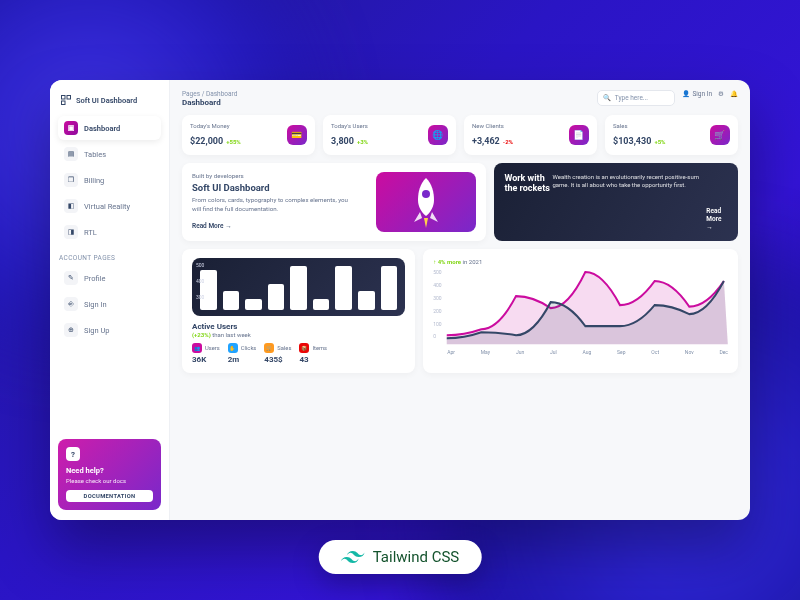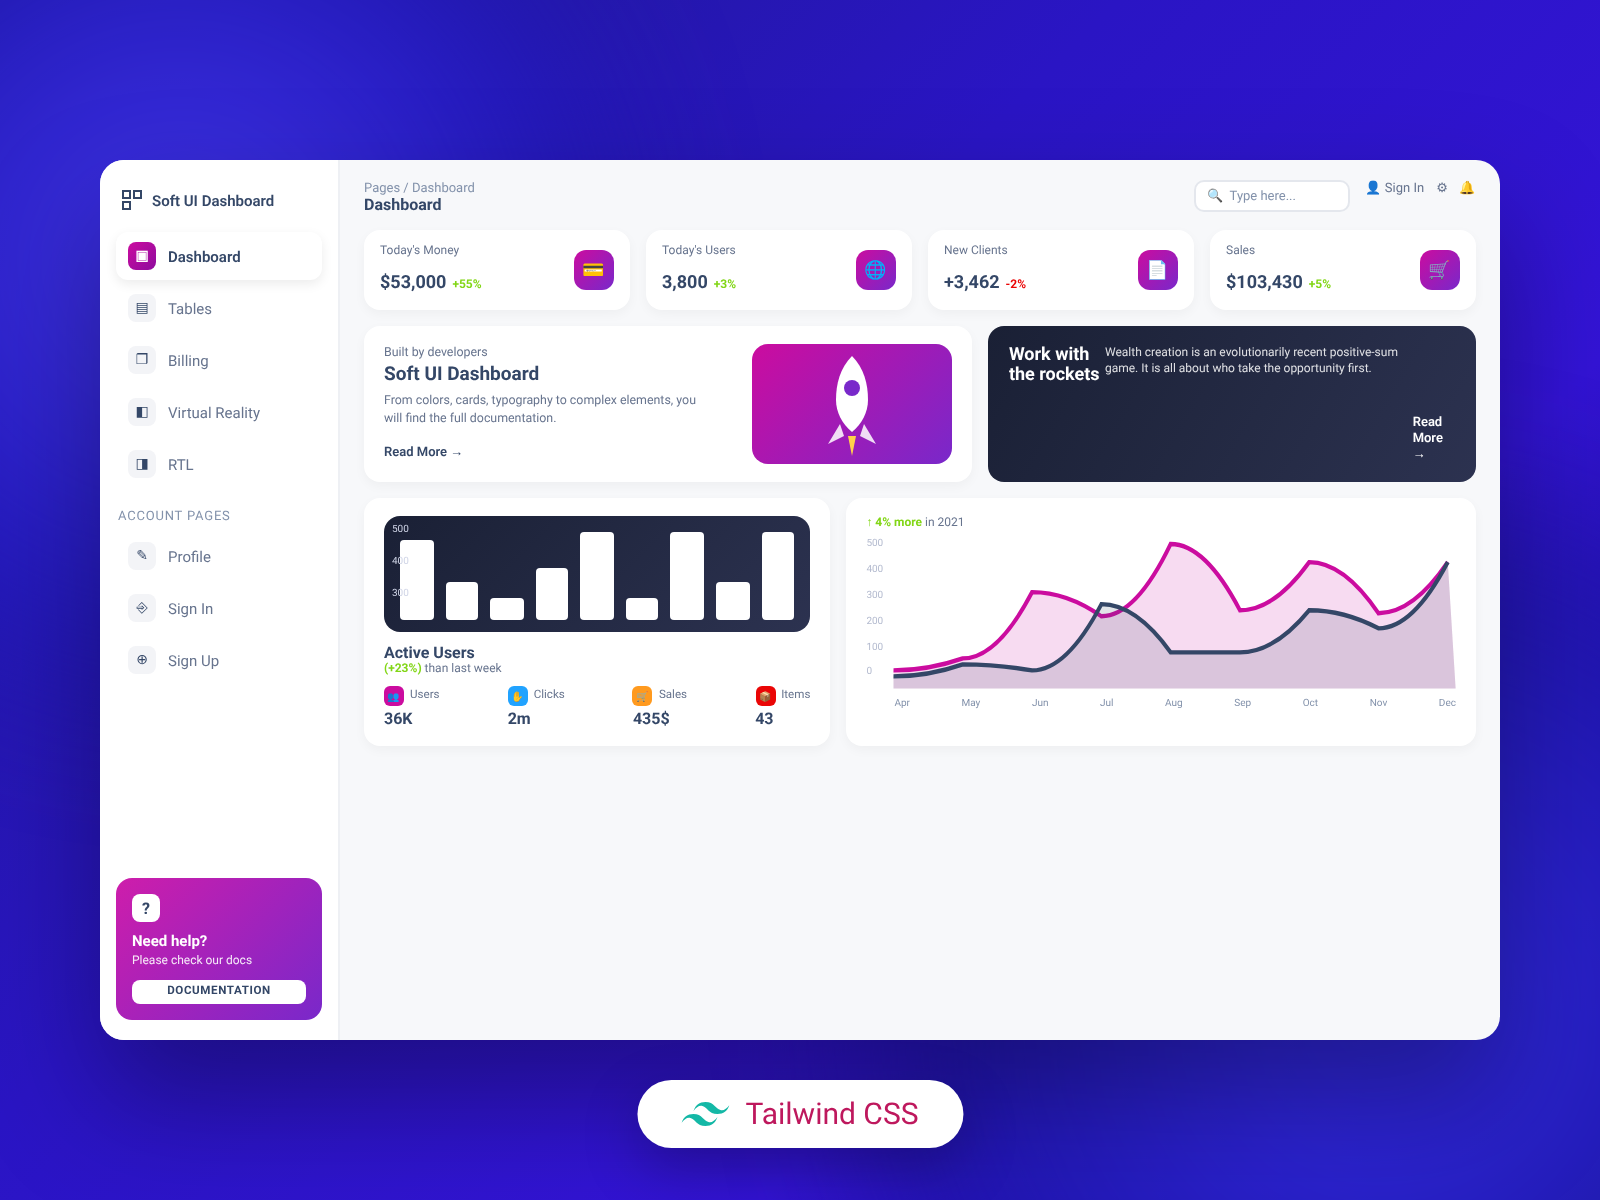--- a/index.html
+++ b/index.html
@@ -46,31 +46,31 @@
 .work { border-radius:8px; background:linear-gradient(120deg,#1a2035,#2c3250); color:#fff; padding:10px; display:flex; }
 .work h3 { font-size:9px; margin-bottom:4px; }
 .work p { font-size:6px; opacity:.85; line-height:1.4; }
 .work a { font-size:6.5px; color:#fff; font-weight:600; text-decoration:none; margin-top:auto; }
 .row3 { display:grid; grid-template-columns:1fr 1.35fr; gap:8px; }
 .active-card .bars { background:linear-gradient(135deg,#1a2035,#2c3250); border-radius:8px; height:58px; padding:6px 8px; display:flex; align-items:flex-end; gap:6px; position:relative; }
 .ylab { position:absolute; left:4px; top:4px; font-size:5px; color:#cfd4e6; display:flex; flex-direction:column; gap:10px; }
 .bars .b { flex:1; background:#fff; border-radius:2px; }
 .active-card h4 { font-size:8px; color:#344767; margin-top:6px; }
 .active-card .sub { font-size:6px; color:#67748e; }
-.mets { display:flex; gap:8px; margin-top:5px;justify-content:space-between; }
+.mets { display:flex; gap:8px; margin-top:5px; }
 .met .ml { display:flex; align-items:center; gap:3px; font-size:5.8px; color:#67748e; }
 .met .mi { width:10px; height:10px; border-radius:3px; display:flex; align-items:center; justify-content:center; color:#fff; font-size:5px; }
 .met .mv { font-size:8px; font-weight:700; color:#344767; margin-top:2px; }
 .sales-card h4 { font-size:8px; color:#344767; }
 .sales-card .sub { font-size:6px; color:#67748e; }
 .chart { position:relative; height:86px; margin-top:4px; }
 .chart svg { width:100%; height:100%; }
 .ygrid { position:absolute; left:0; top:0; height:70px; display:flex; flex-direction:column; justify-content:space-between; font-size:5px; color:#b4bbcf; }
 .xax { position:absolute; left:14px; right:0; bottom:0; display:flex; justify-content:space-between; font-size:5px; color:#8392ab; }
-.tailwind-badge { position:absolute; bottom:26px; left:50%; transform:translateX(-50%); background:#fff; border-radius:999px; padding:8px 22px; display:flex; align-items:center; gap:8px; box-shadow:0 10px 28px rgba(0,0,0,.25); z-index:3; font-size:15px; color:#be185d; }
+.tailwind-badge { position:absolute; bottom:26px; left:50%; transform:translateX(-50%); background:#fff; border-radius:999px; padding:8px 22px; display:flex; align-items:center; gap:8px; box-shadow:0 10px 28px rgba(0,0,0,.25); z-index:3; font-size:15px; color:#14532d; }
 </style>
 </head>
 <body>
 
 <div class="window">
   <aside class="sidebar">
     <div class="brand">
       <svg viewBox="0 0 24 24" fill="none" stroke="#344767" stroke-width="2">
           <rect x="3" y="3" width="7" height="7"></rect>
           <rect x="14" y="3" width="7" height="7"></rect>
@@ -132,21 +132,21 @@
       </div>
       <div class="tb-right">
         <span>👤 <span>Sign In</span></span>
         <span>⚙</span>
         <span>🔔</span>
       </div>
     </div>
 
     <div class="stats" id="stats">
         <div class="stat">
-          <div><div class="t">Today's Money</div><span class="v">$53,000</span><span class="d up">+55%</span></div>
+          <div><div class="t">Today's Money</div><span class="v">$22,000</span><span class="d up">+55%</span></div>
           <div class="ic">💳</div>
         </div>
         <div class="stat">
           <div><div class="t">Today's Users</div><span class="v">3,800</span><span class="d up">+3%</span></div>
           <div class="ic">🌐</div>
         </div>
         <div class="stat">
           <div><div class="t">New Clients</div><span class="v">+3,462</span><span class="d dn">-2%</span></div>
           <div class="ic">📄</div>
         </div>

